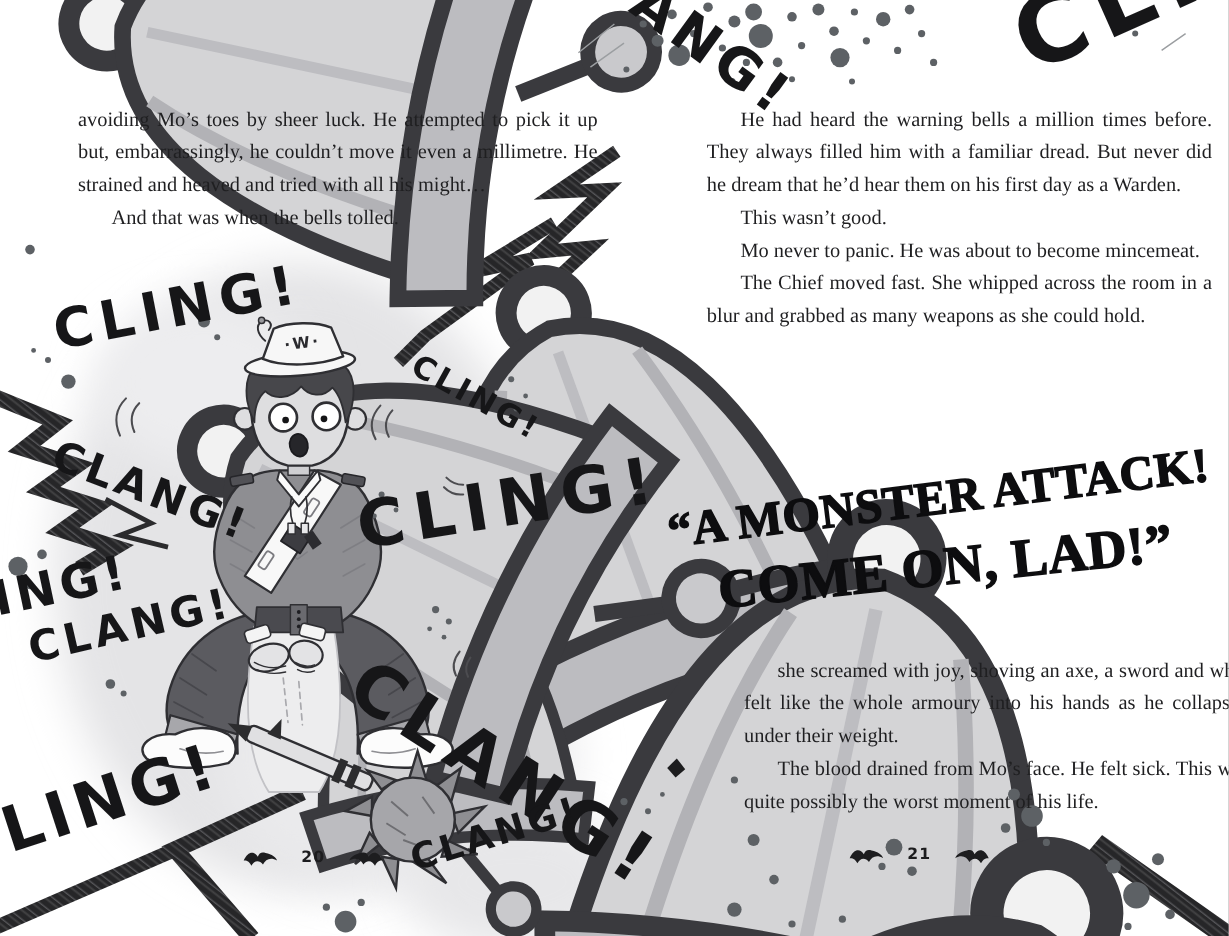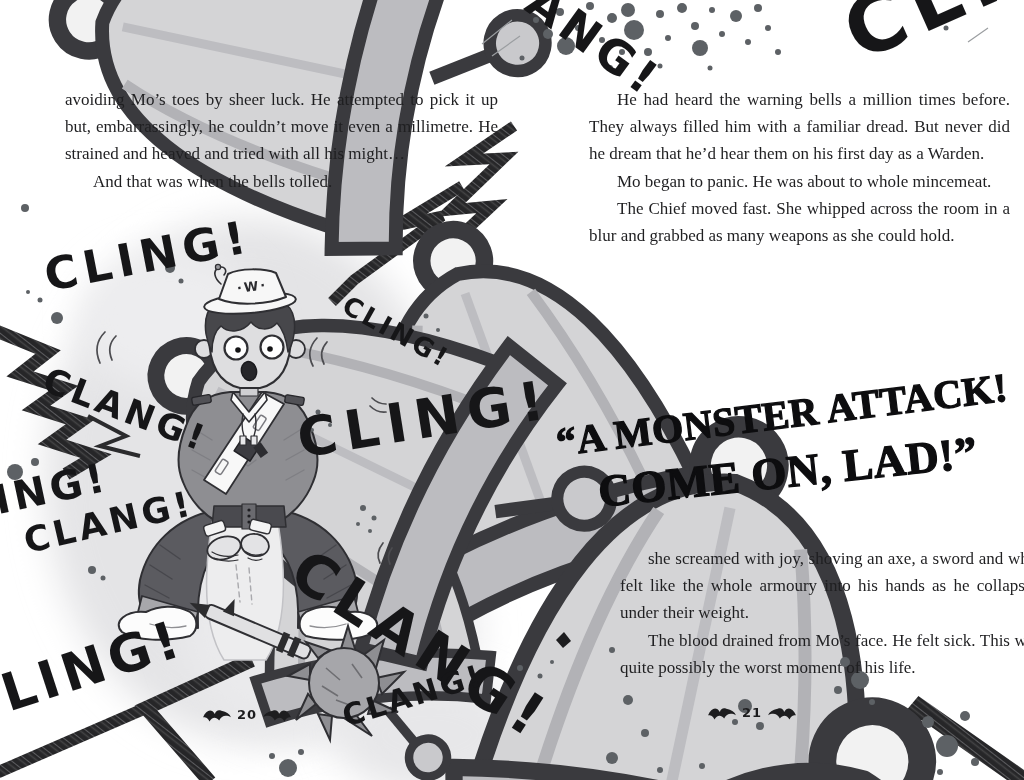--- a/index.html
+++ b/index.html
@@ -36,21 +36,21 @@
   .s9{left:316px;top:536px;font-size:58px;transform:rotate(33deg);letter-spacing:8px;}
   .s10{left:-6px;top:666px;font-size:52px;transform:rotate(-18deg);letter-spacing:5px;}
   .s11{left:338px;top:700px;font-size:30px;transform:rotate(-17deg);letter-spacing:3px;}
 
   
   .hat-label{position:absolute;left:226px;top:279px;width:52px;text-align:center;
              font-family:"DejaVu Sans",sans-serif;font-weight:700;font-size:13px;
              letter-spacing:2px;color:#2a2a2e;transform:rotate(-7deg);}
 
   
-  .foot{position:absolute;display:flex;align-items:center;gap:5px;color:#1c1c1e;}
+  .foot{position:absolute;display:flex;align-items:center;gap:19px;color:#1c1c1e;}
   .foot .num{font-family:"DejaVu Sans",sans-serif;font-weight:700;font-size:13px;letter-spacing:1px;}
   .foot-left{left:202px;top:707px;}
   .foot-right{left:707px;top:705px;align-items:center;}
   .bat{display:block;}
 </style>
 </head>
 <body>
 
 <div class="stage">
 
@@ -285,21 +285,22 @@
     </g>
   </svg>
 
   <div class="col col-left">
     <p>avoiding Mo’s toes by sheer luck. He attempted to pick it up but, embarrassingly, he couldn’t move it even a millimetre. He strained and heaved and tried with all his might…</p>
     <p class="ind">And that was when the bells tolled.</p>
   </div>
 
   <div class="col col-right-a">
     <p class="ind">He had heard the warning bells a million times before. They always filled him with a familiar dread. But never did he dream that he’d hear them on his first day as a Warden.</p>
-    <p class="ind">Mo began to panic. He was about to whole mincemeat.</p>
+    <p class="ind">This wasn’t good.</p>
+    <p class="ind">Mo never to panic. He was about to become mincemeat.</p>
     <p class="ind">The Chief moved fast. She whipped across the room in a blur and grabbed as many weapons as she could hold.</p>
   </div>
 
   <div class="shout">
     <div class="l1">“A MONSTER ATTACK!</div>
     <div class="l2">COME ON, LAD!”</div>
   </div>
 
   <div class="col col-right-b">
     <p class="ind">she screamed with joy, shoving an axe, a sword and what felt like the whole armoury into his hands as he collapsed under their weight.</p>

